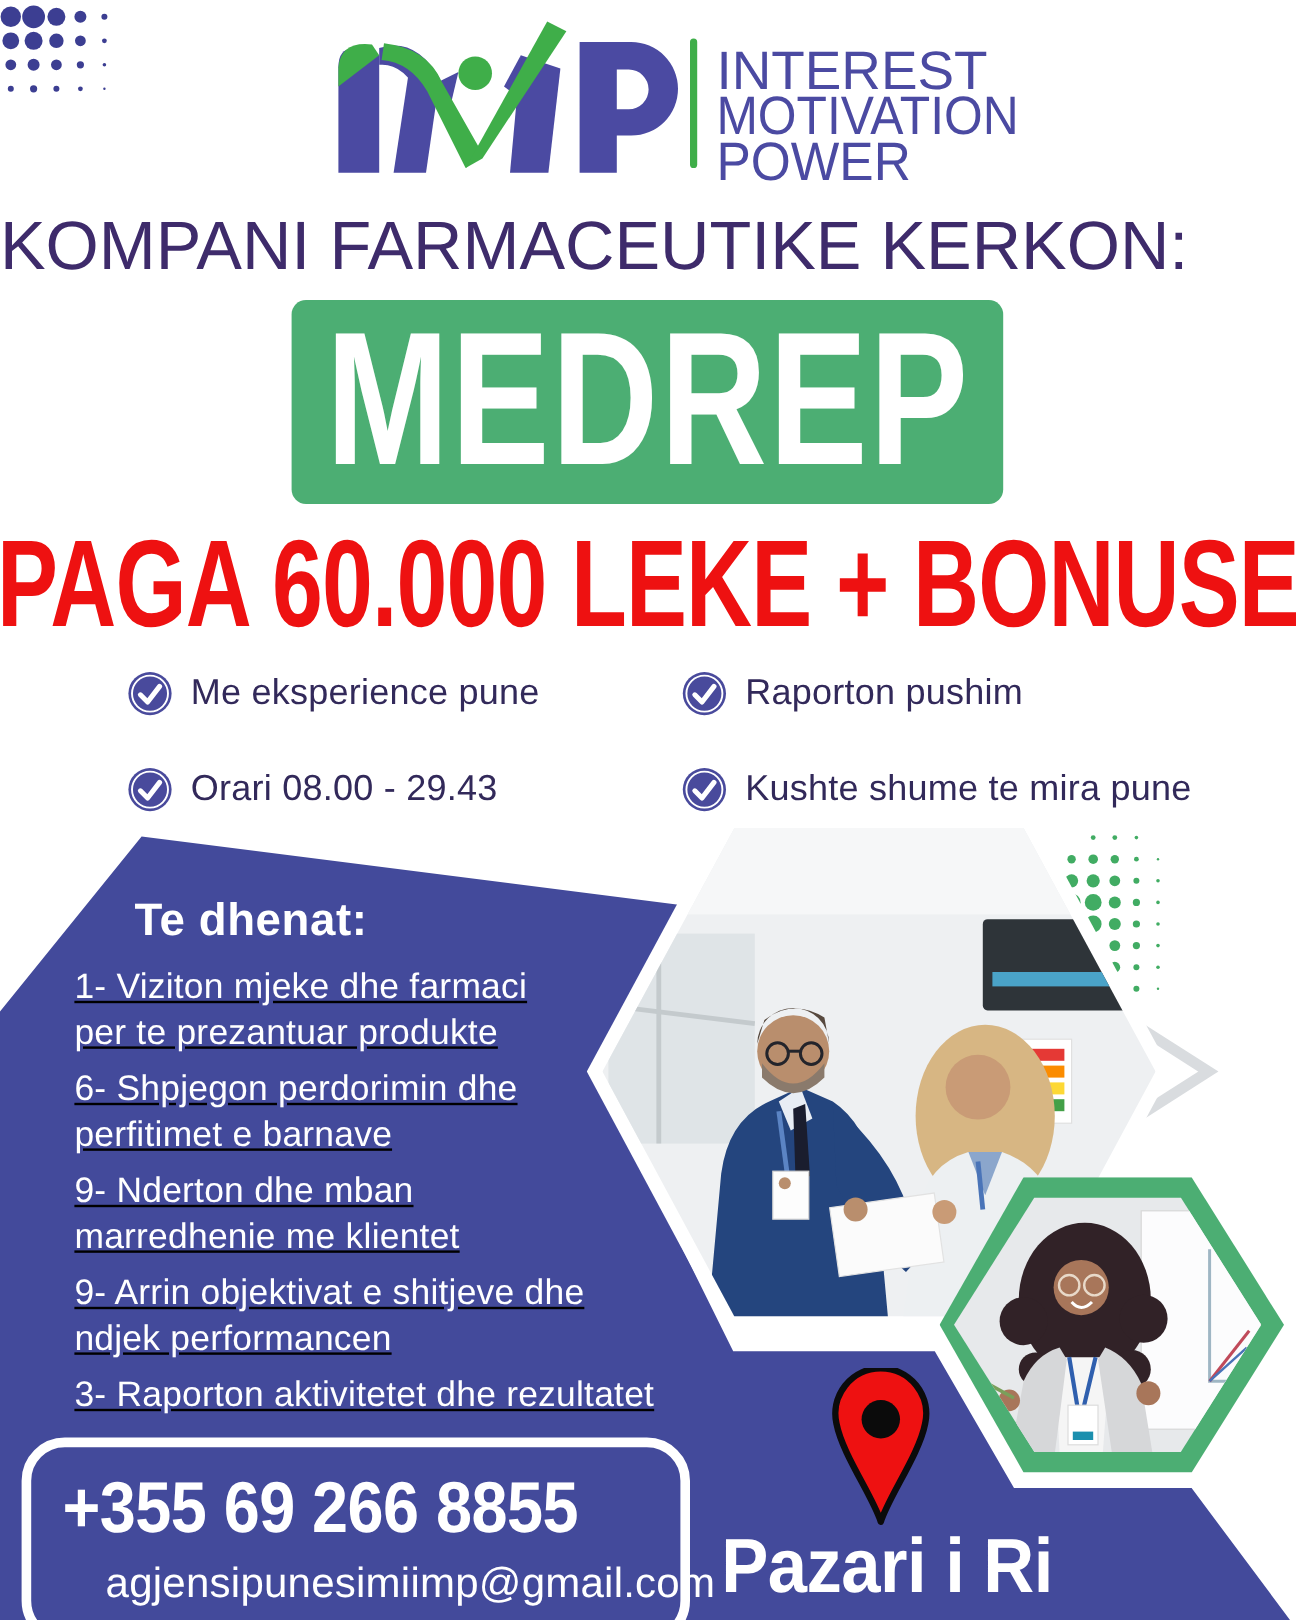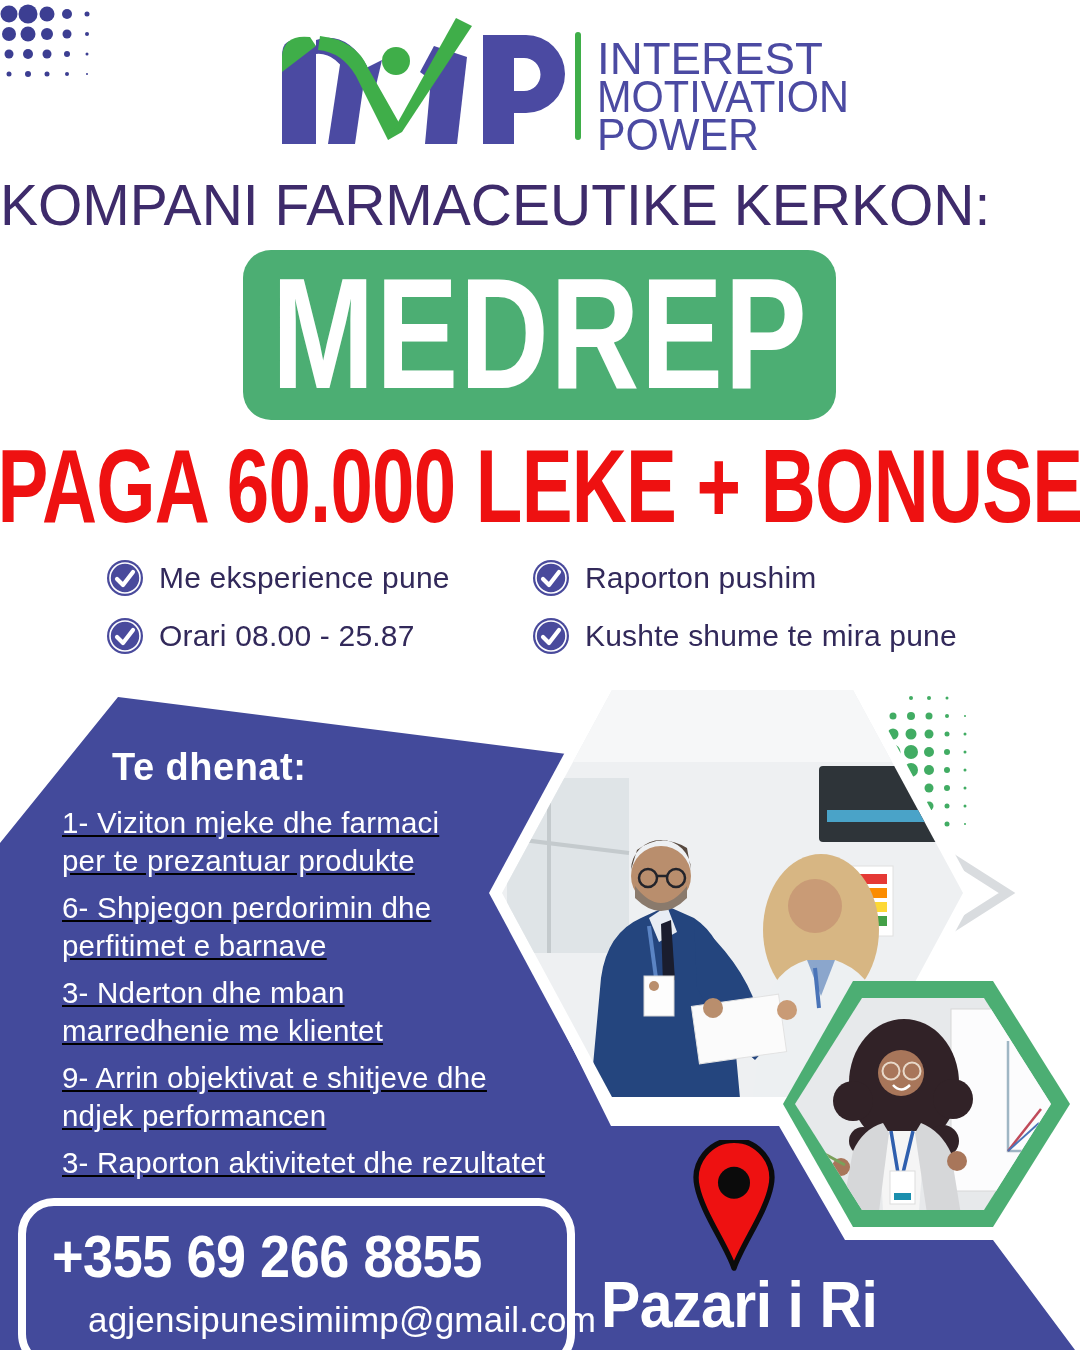--- a/index.html
+++ b/index.html
@@ -24,41 +24,41 @@
 
   
   #heading{
     left:0;top:172px;width:1080px;text-align:left;z-index:3;
     font-size:57px;font-weight:500;letter-spacing:0px;
     color:var(--c-heading_purple,#3e2b6b);white-space:nowrap;
   }
 
   
   #role-badge{
-    left:243px;top:250px;width:593px;height:170px;border-radius:28px;
+    left:243px;top:250px;width:593px;height:170px;border-radius:12px;
     background:var(--c-green,#4cae73);z-index:3;
   }
   #role-text{
     position:absolute;left:50%;top:0;line-height:166px;white-space:nowrap;
     transform:translateX(-50%) scaleX(0.78);transform-origin:center;
     font-size:158px;font-weight:700;letter-spacing:2px;color:#ffffff;
   }
 
   
   #salary{
     left:50%;top:428px;z-index:3;white-space:nowrap;
     transform:translateX(-50%) scaleX(0.74);transform-origin:center;
     font-size:103px;font-weight:700;letter-spacing:-1px;
     color:var(--c-red,#ee1111);
   }
 
   
   #benefits{
     left:106px;top:556px;z-index:3;display:grid;
-    grid-template-columns:426px auto;grid-auto-rows:44px;row-gap:14px;column-gap:0;
+    grid-template-columns:426px auto;grid-auto-rows:44px;row-gap:14px;column-gap:0;gap:36px;
   }
   .benefit{display:flex;align-items:center;gap:15px;}
   .benefit-label{
     font-size:30px;font-weight:500;color:var(--c-text_purple,#32295a);
     white-space:nowrap;letter-spacing:0.2px;
   }
 
   
   #details-title{
     left:112px;top:746px;z-index:6;font-size:38px;font-weight:700;color:#fff;
@@ -217,39 +217,39 @@
         <polyline points="11,20 17,26 27,13" fill="none" stroke="#ffffff" stroke-width="4.2" stroke-linecap="round" stroke-linejoin="round"></polyline>
       </svg>
       <span class="benefit-label">Raporton pushim</span>
     </div>
     <div class="benefit">
       <svg width="38" height="38" viewBox="0 0 38 38">
         <circle cx="19" cy="19" r="18" fill="#494a9c"></circle>
         <circle cx="19" cy="19" r="15" fill="none" stroke="#ffffff" stroke-width="1.6"></circle>
         <polyline points="11,20 17,26 27,13" fill="none" stroke="#ffffff" stroke-width="4.2" stroke-linecap="round" stroke-linejoin="round"></polyline>
       </svg>
-      <span class="benefit-label">Orari 08.00 - 25.87</span>
+      <span class="benefit-label">Orari 08.00 - 29.43</span>
     </div>
     <div class="benefit">
       <svg width="38" height="38" viewBox="0 0 38 38">
         <circle cx="19" cy="19" r="18" fill="#494a9c"></circle>
         <circle cx="19" cy="19" r="15" fill="none" stroke="#ffffff" stroke-width="1.6"></circle>
         <polyline points="11,20 17,26 27,13" fill="none" stroke="#ffffff" stroke-width="4.2" stroke-linecap="round" stroke-linejoin="round"></polyline>
       </svg>
       <span class="benefit-label">Kushte shume te mira pune</span>
     </div>
   </div>
 
   <div id="details-title" class="abs">Te dhenat:</div>
   <div id="details-items" class="abs">
     <div class="detail-item">1- Viziton mjeke dhe farmaci
 per te prezantuar produkte</div>
     <div class="detail-item">6- Shpjegon perdorimin dhe
 perfitimet e barnave</div>
-    <div class="detail-item">3- Nderton dhe mban
+    <div class="detail-item">9- Nderton dhe mban
 marredhenie me klientet</div>
     <div class="detail-item">9- Arrin objektivat e shitjeve dhe
 ndjek performancen</div>
     <div class="detail-item">3- Raporton aktivitetet dhe rezultatet</div>
   </div>
 
   <svg id="hex-large" class="abs" width="487" height="431" viewBox="0 0 487 431">
     <defs>
       <clipPath id="hexL">
           <polygon points="123,12 364,12 474,215 364,419 123,419 13,215"></polygon>

